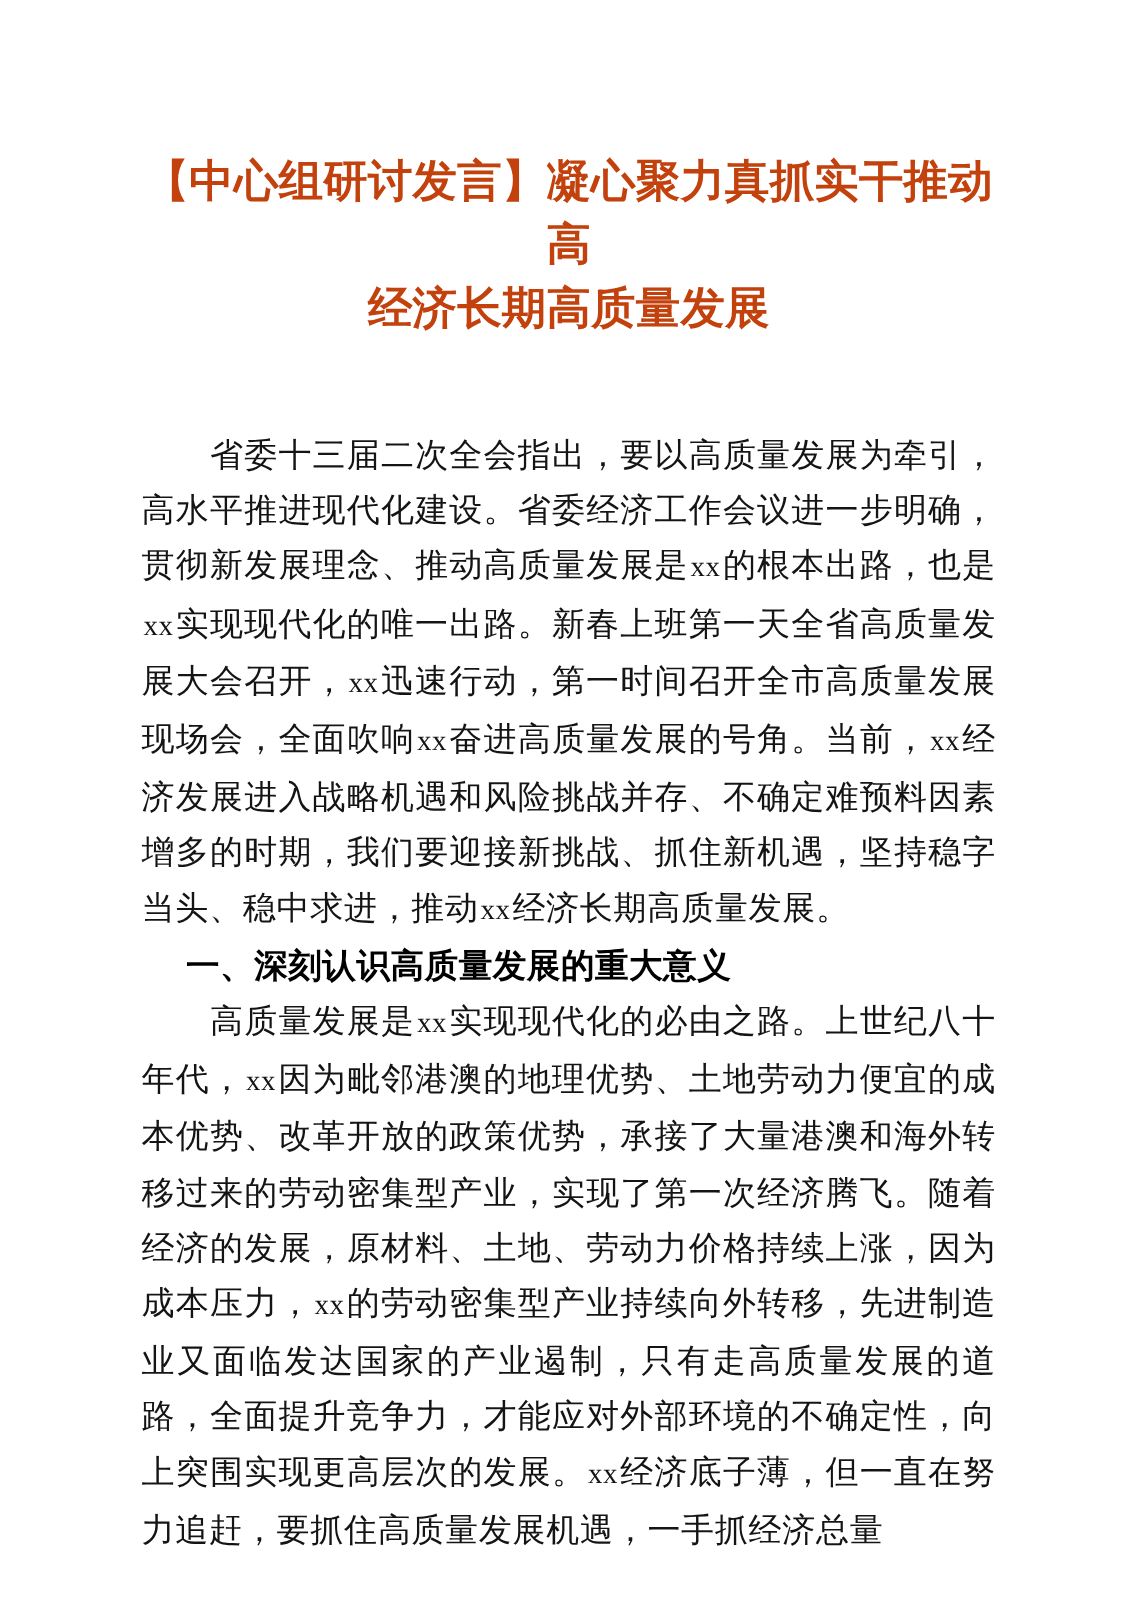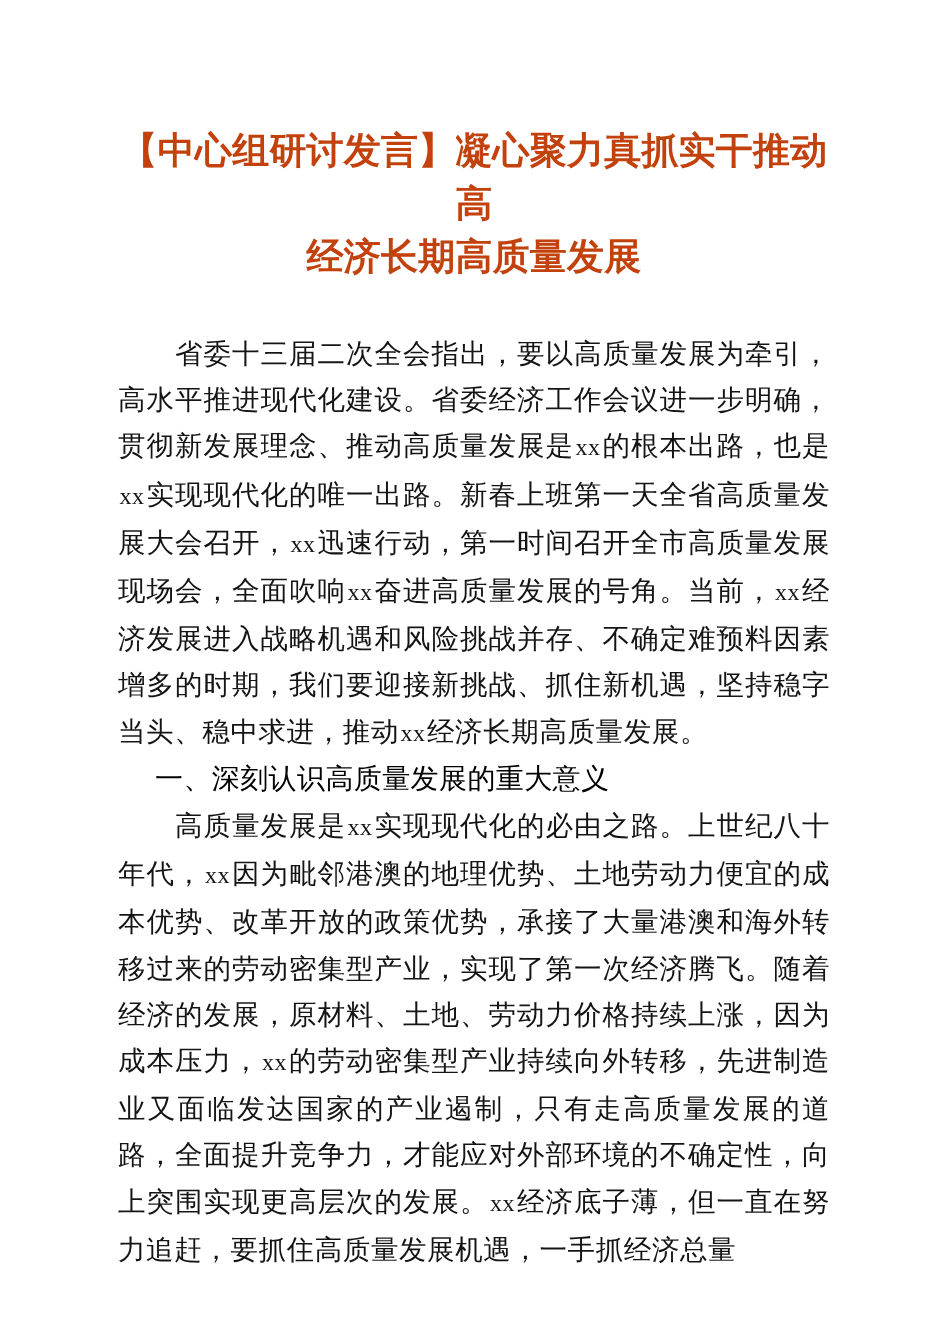--- a/index.html
+++ b/index.html
@@ -55,29 +55,29 @@
     line-height: 46.2px;
     text-align: justify;
     text-justify: inter-ideograph;
     text-indent: 57px;
     letter-spacing: 0.6px;
     color: #141414;
     font-weight: 400;
   }
 
   .para-gap-top {
-    margin-top: 46px;
+    margin-top: 72px;
   }
 
   
   .section-heading {
     margin: 0;
     padding: 0;
     font-family: "DejaVu Sans", "Liberation Sans", sans-serif;
-    font-weight: 400;
+    font-weight: 700;
     font-size: 28px;
     line-height: 46.2px;
     text-indent: 37px;
     letter-spacing: 0.4px;
     color: #000000;
   }
 
   
   .latin {
     font-family: "Liberation Serif", "DejaVu Serif", serif;

